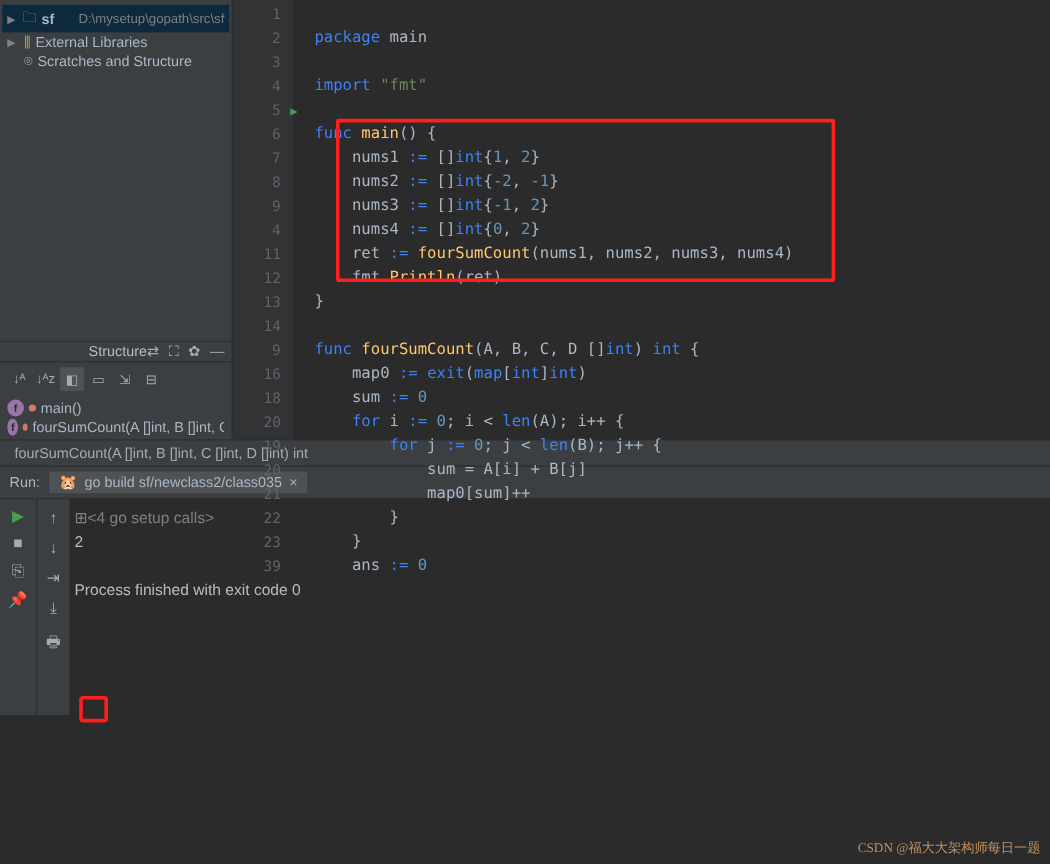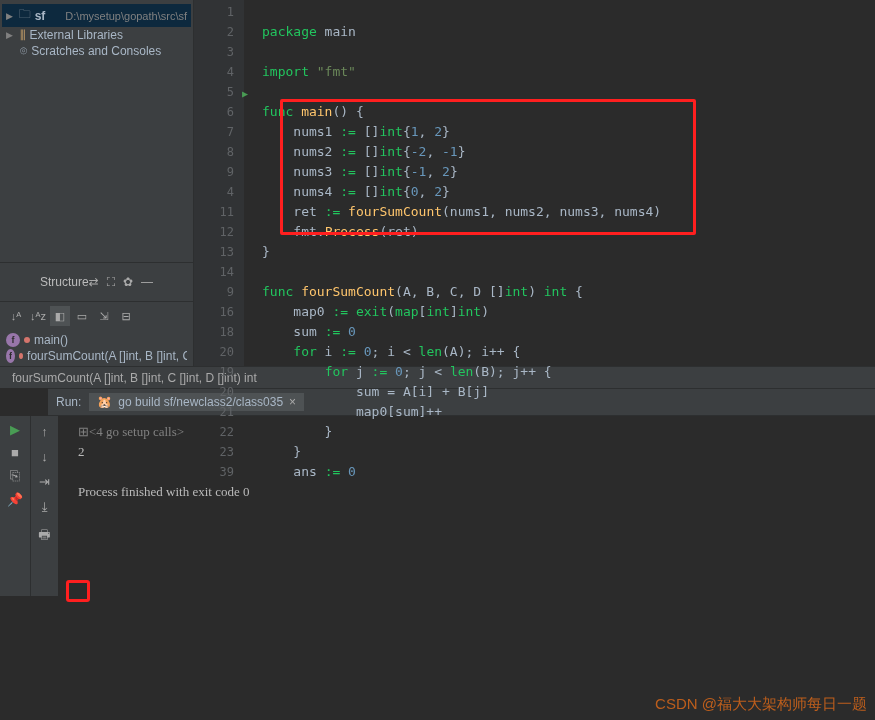--- a/index.html
+++ b/index.html
@@ -31,22 +31,22 @@
   overflow: hidden;
   gap: 4px;
 }
 .tree-row .arrow { color: #808080; font-size: 9px; width:10px; }
 .folder-icon { color:#87939a; }
 .lib-icon { color:#c9a26b; }
 .row-selected { background:#0d293e; }
 .path-gray { color: #808080; font-size: 11px; margin-left: 16px; }
 .structure-panel { margin-top: auto; }
 .structure-header {
-  display: flex; align-items: center; justify-content: center;
-  padding: 12px 6px; border-top: 1px solid #2d2f30;
+  display: flex; align-items: center; justify-content: flex-end;
+  padding: 1px 6px; border-top: 1px solid #2d2f30;
   font-size: 12px; color: #bbbbbb;
 }
 .structure-icons { display: flex; gap: 8px; color: #aaa; font-size: 12px; }
 .structure-toolbar {
   display: flex; gap: 2px; padding: 4px 6px;
   border-top: 1px solid #2d2f30; align-items: center;
 }
 .struct-btn {
   width: 20px; height: 20px; display:flex; align-items:center; justify-content:center;
   font-size: 11px; color:#aaa;
@@ -72,21 +72,21 @@
 .gutter .row { height:20px; position:relative; }
 .run-tri { color:#499c54; position:absolute; right:-14px; top:2px; font-size:10px; }
 
 .code {
   flex:1; padding: 2px 4px 2px 18px;
   font-family: Consolas, monospace; font-size: 13px;
   line-height: 20px;
   white-space: pre;
   position: relative;
 }
-.kw { color:#22c55e; }
+.kw { color:#3b82f6; }
 .str { color:#6a8759; }
 .fn { color:#ffc66d; }
 .num { color:#6897bb; }
 .pl { color:#a9b7c6; }
 
 .red-box {
   position:absolute;
   border: 3px solid #ff1f1f;
   border-radius: 2px;
 }
@@ -95,53 +95,53 @@
 .breadcrumb {
   background:#3c3f41; border-top:1px solid #2d2f30;
   padding: 4px 12px; font-size: 12px; color:#aaa;
   height: 22px;
 }
 
 .run-header {
   background:#3c3f41;
   display:flex; align-items:center;
   padding: 4px 8px; font-size:12px;
-  border-top:1px solid #2d2f30; border-bottom:1px solid #2d2f30;margin-left:48px;
+  border-top:1px solid #2d2f30; border-bottom:1px solid #2d2f30;
 }
 .run-tab {
   background:#4e5254; padding:2px 8px; margin-left:8px;
   display:flex; align-items:center; gap:6px;
 }
 .run-body { display:flex; height: 180px; background:#2b2b2b; }
 .run-gutter {
   width: 30px; background:#3c3f41;
   display:flex; flex-direction:column; align-items:center;
   padding-top:6px; gap:8px;
 }
 .run-gutter2 {
   width: 28px; background:#3c3f41;
   display:flex; flex-direction:column; align-items:center;
   padding-top:8px; gap:10px; border-left:1px solid #2d2f30;
 }
 .gicon { color:#aaa; font-size:13px; }
 .play-green { color:#499c54; }
 .console {
-  flex:1; padding:6px 20px;
-  font-family: Liberation Serif, serif; font-size:13px; line-height:20px;
+  flex:1; padding:6px 4px;
+  font-family: Liberation Sans, sans-serif; font-size:13px; line-height:20px;
   white-space:pre; color:#bbbbbb; position:relative;
 }
 .console .muted { color:#808080; }
 .box2 {
   position:absolute; left:66px; top:580px;
   width:24px; height:22px;
   border:3px solid #ff1f1f; border-radius:3px;
 }
 .watermark {
   position:absolute; right:8px; bottom:6px;
-  color:#f97316; font-size:15px; opacity:0.7;
+  color:#fdba74; font-size:11px; opacity:0.7;font-family:Liberation Serif, serif;
 }
 </style>
 </head>
 <body>
 
 <div class="top-section">
   <div class="left-panel">
     <div class="project-tree">
       <div class="tree-row row-selected">
         <span class="arrow">▶</span>
@@ -150,21 +150,21 @@
         <span class="path-gray">D:\mysetup\gopath\src\sf</span>
       </div>
       <div class="tree-row">
         <span class="arrow">▶</span>
         <span class="lib-icon">⫼</span>
         <span>External Libraries</span>
       </div>
       <div class="tree-row">
         <span style="width:10px"></span>
         <span>⌾</span>
-        <span>Scratches and Consoles</span>
+        <span>Scratches and Structure</span>
       </div>
     </div>
 
     <div class="structure-panel">
       <div class="structure-header">
         <span>Structure</span>
         <div class="structure-icons">
           <span>⇄</span>
           <span>⛶</span>
           <span>✿</span>
@@ -225,21 +225,21 @@
 <span class="kw">package</span><span class="pl"> main</span>
 
 <span class="kw">import</span><span class="str"> "fmt"</span>
 
 <span class="kw">func</span><span class="fn"> main</span><span class="pl">() {</span>
 <span class="pl">    nums1 </span><span class="kw">:=</span><span class="pl"> []</span><span class="kw">int</span><span class="pl">{</span><span class="num">1</span><span class="pl">, </span><span class="num">2</span><span class="pl">}</span>
 <span class="pl">    nums2 </span><span class="kw">:=</span><span class="pl"> []</span><span class="kw">int</span><span class="pl">{</span><span class="num">-2</span><span class="pl">, </span><span class="num">-1</span><span class="pl">}</span>
 <span class="pl">    nums3 </span><span class="kw">:=</span><span class="pl"> []</span><span class="kw">int</span><span class="pl">{</span><span class="num">-1</span><span class="pl">, </span><span class="num">2</span><span class="pl">}</span>
 <span class="pl">    nums4 </span><span class="kw">:=</span><span class="pl"> []</span><span class="kw">int</span><span class="pl">{</span><span class="num">0</span><span class="pl">, </span><span class="num">2</span><span class="pl">}</span>
 <span class="pl">    ret </span><span class="kw">:=</span><span class="pl"> </span><span class="fn">fourSumCount</span><span class="pl">(nums1, nums2, nums3, nums4)</span>
-<span class="pl">    fmt.</span><span class="fn">Process</span><span class="pl">(ret)</span>
+<span class="pl">    fmt.</span><span class="fn">Println</span><span class="pl">(ret)</span>
 <span class="pl">}</span>
 
 <span class="kw">func</span><span class="fn"> fourSumCount</span><span class="pl">(A, B, C, D []</span><span class="kw">int</span><span class="pl">) </span><span class="kw">int</span><span class="pl"> {</span>
 <span class="pl">    map0 </span><span class="kw">:=</span><span class="pl"> </span><span class="kw">exit</span><span class="pl">(</span><span class="kw">map</span><span class="pl">[</span><span class="kw">int</span><span class="pl">]</span><span class="kw">int</span><span class="pl">)</span>
 <span class="pl">    sum </span><span class="kw">:=</span><span class="pl"> </span><span class="num">0</span>
 <span class="pl">    </span><span class="kw">for</span><span class="pl"> i </span><span class="kw">:=</span><span class="pl"> </span><span class="num">0</span><span class="pl">; i &lt; </span><span class="kw">len</span><span class="pl">(A); i++ {</span>
 <span class="pl">        </span><span class="kw">for</span><span class="pl"> j </span><span class="kw">:=</span><span class="pl"> </span><span class="num">0</span><span class="pl">; j &lt; </span><span class="kw">len</span><span class="pl">(B); j++ {</span>
 <span class="pl">            sum = A[i] + B[j]</span>
 <span class="pl">            map0[sum]++</span>
 <span class="pl">        }</span>

